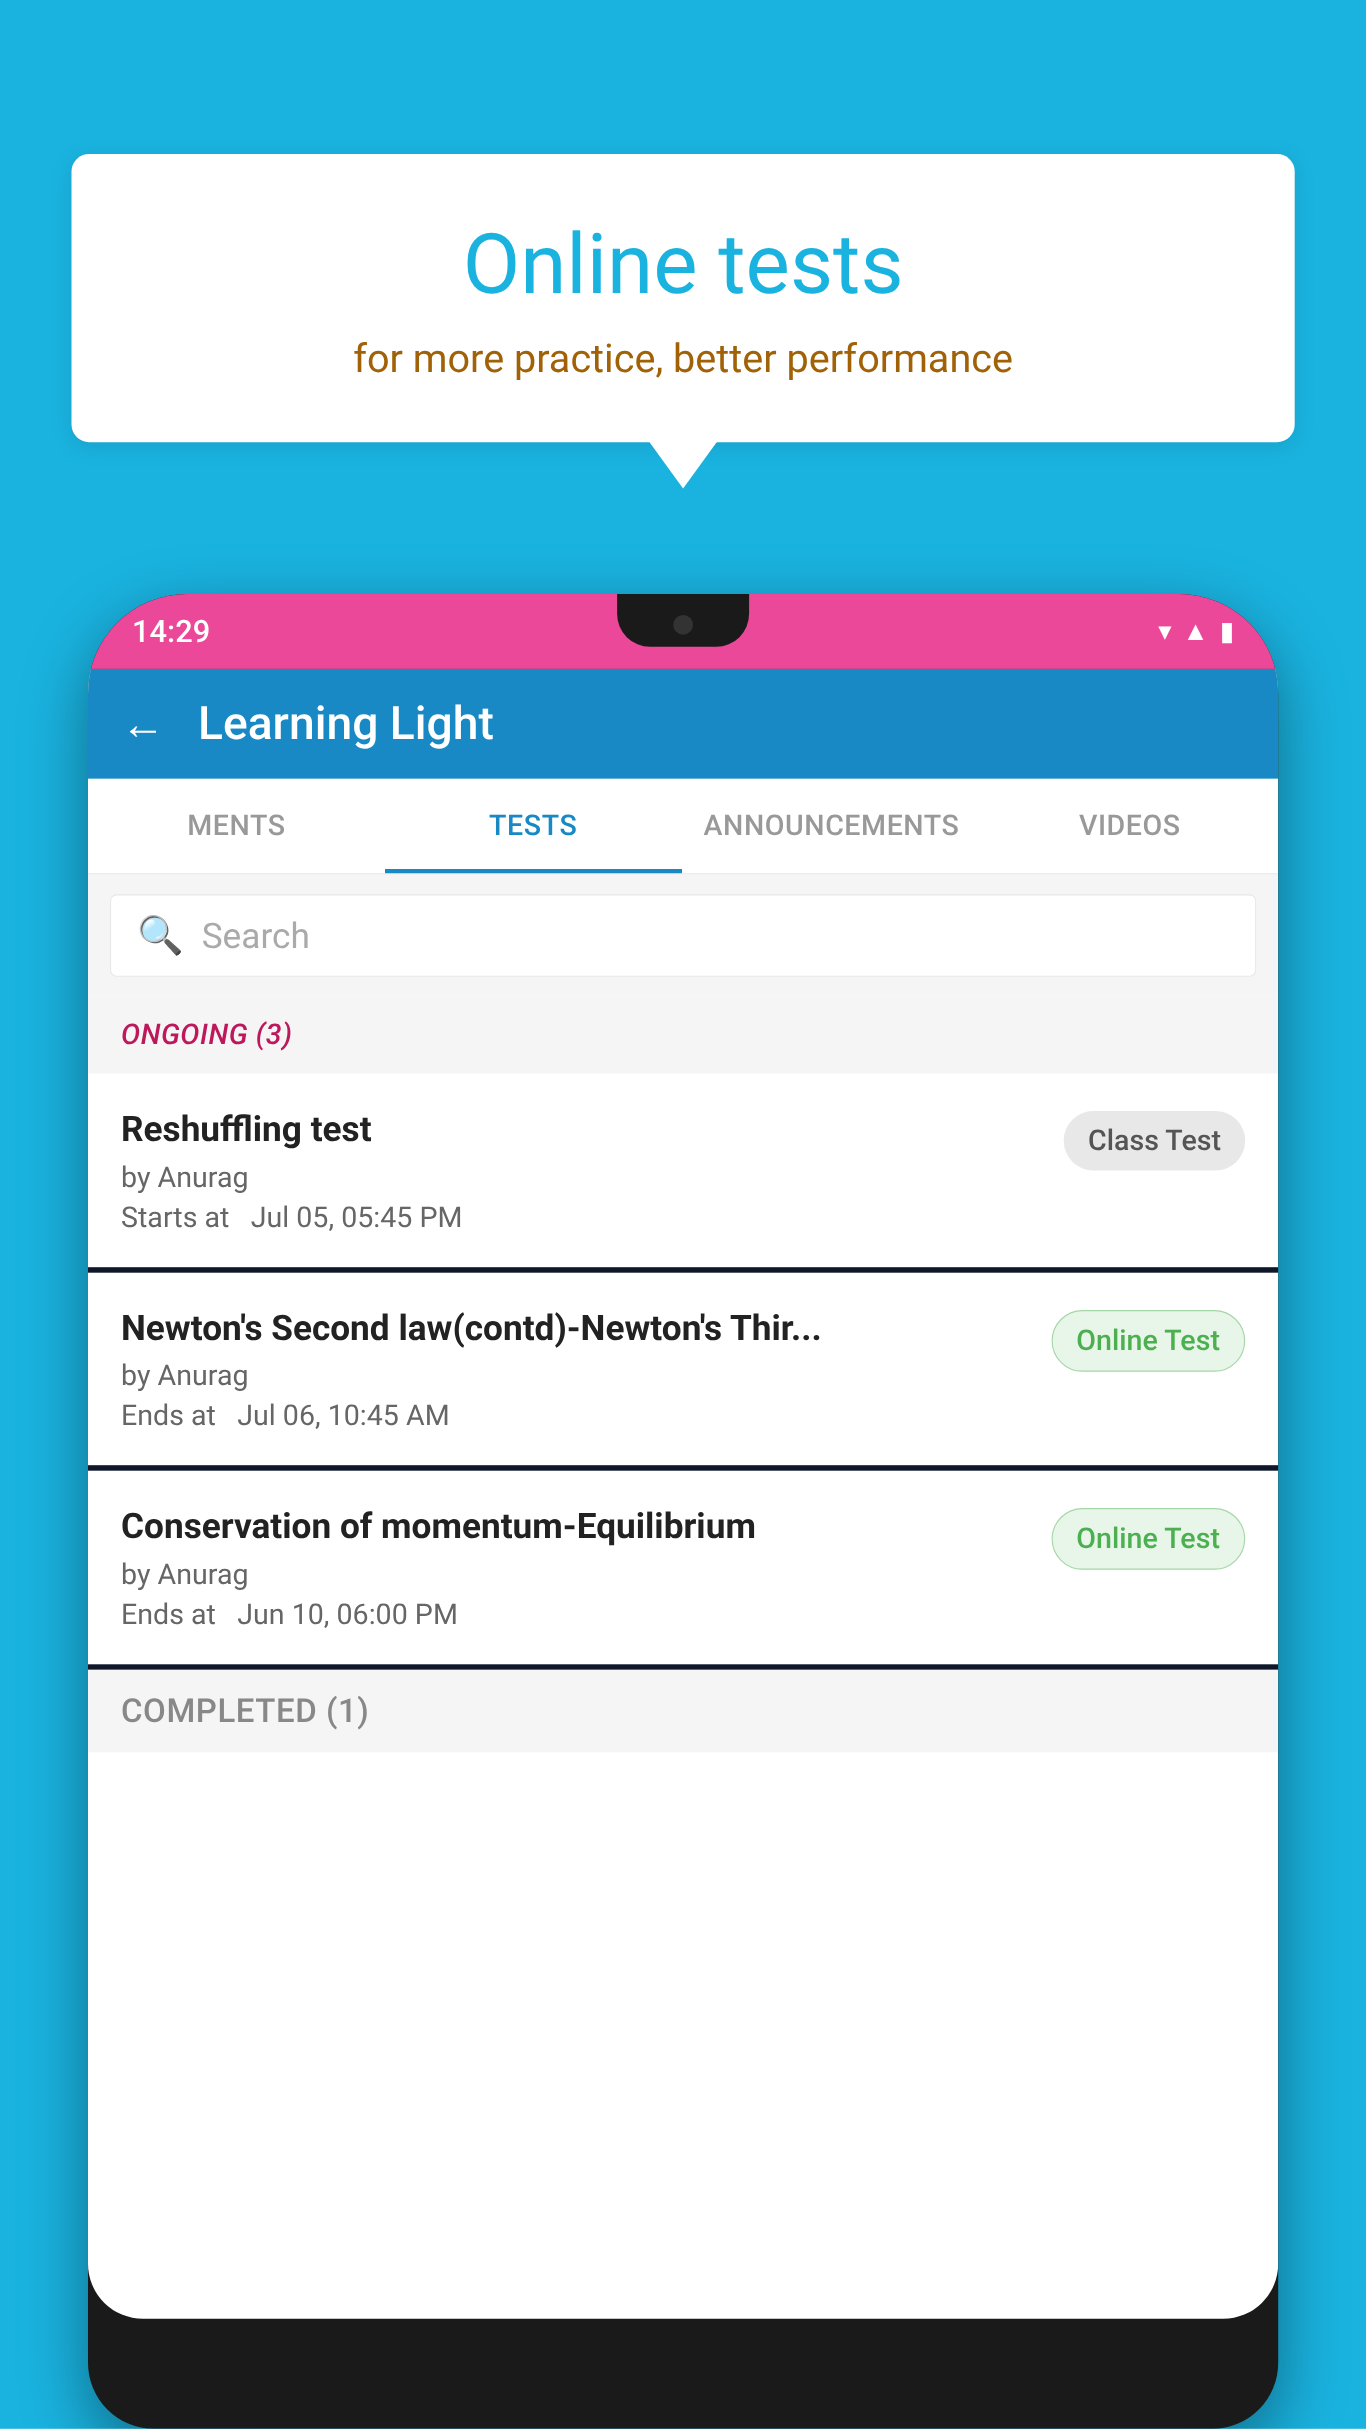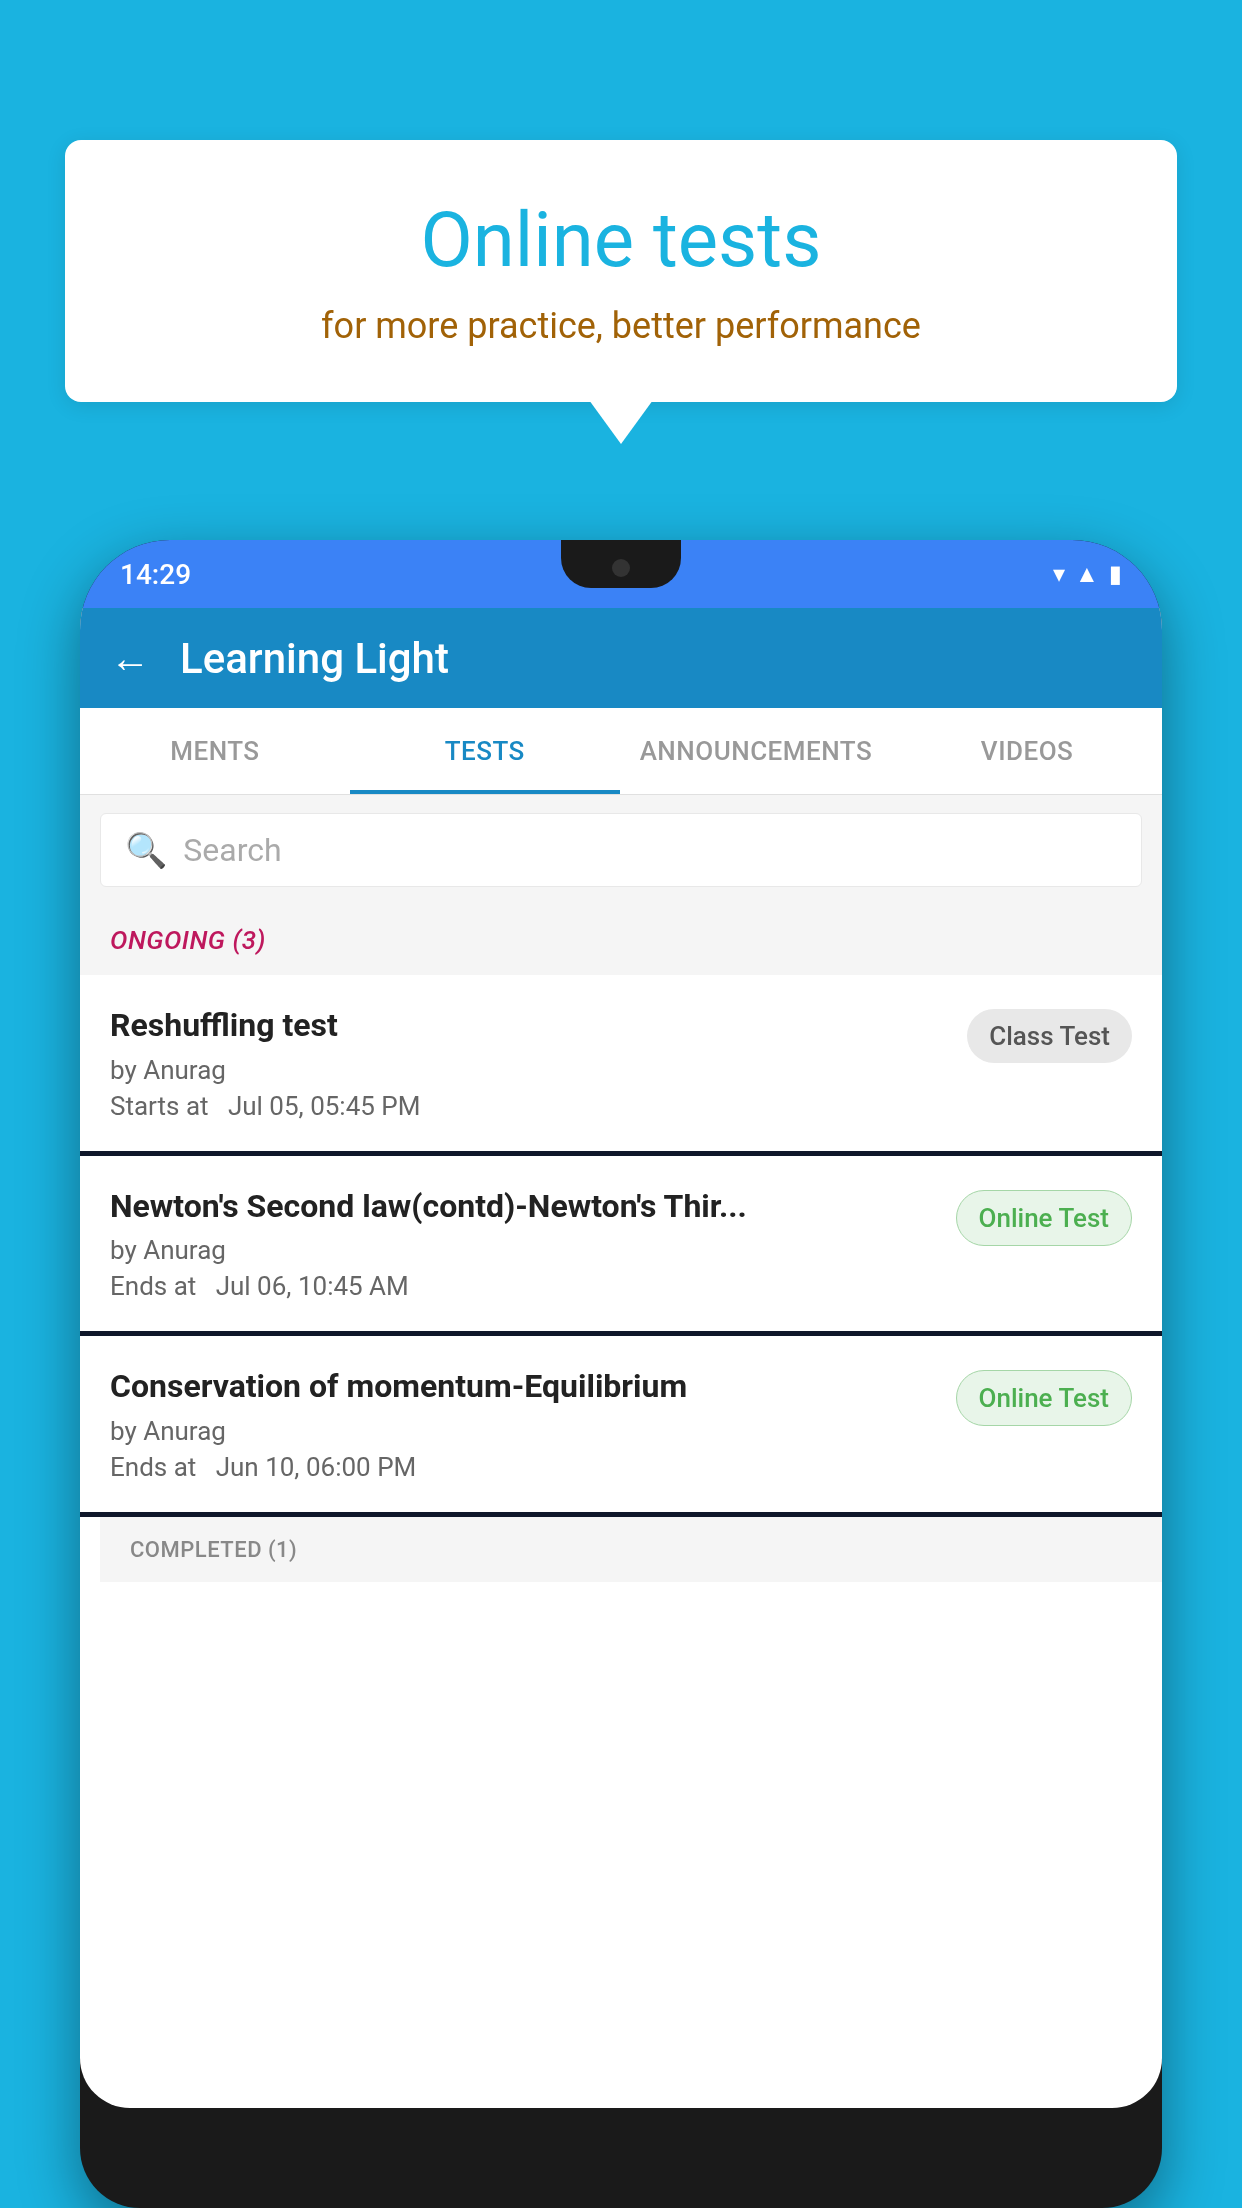--- a/index.html
+++ b/index.html
@@ -64,21 +64,21 @@
       right: 80px;
       bottom: 0;
       background: #1a1a1a;
       border-radius: 90px 90px 60px 60px;
       overflow: hidden;
       box-shadow: 0 20px 60px rgba(0,0,0,0.4);
     }
 
     
     .phone-status-bar {
-      background: #3b82f6;
+      background: #ec4899;
       height: 68px;
       display: flex;
       align-items: center;
       justify-content: space-between;
       padding: 0 40px;
       position: relative;
     }
 
     .status-time {
       color: white;
@@ -268,25 +268,24 @@
     .badge-online {
       background: #e8f5e9;
       color: #4caf50;
       border: 1.5px solid #a5d6a7;
     }
 
     
     .completed-header {
       background: #f5f5f5;
       padding: 20px 30px;
-      font-size: 22px;
+      font-size: 30px;
       color: #888;
       font-weight: 500;
       letter-spacing: 0.5px;
-      margin-left: 20px;
     }
 
     
     .phone-content {
       background: white;
       height: calc(100% - 168px);
       overflow: hidden;
       border-radius: 0 0 50px 50px;
     }
 

